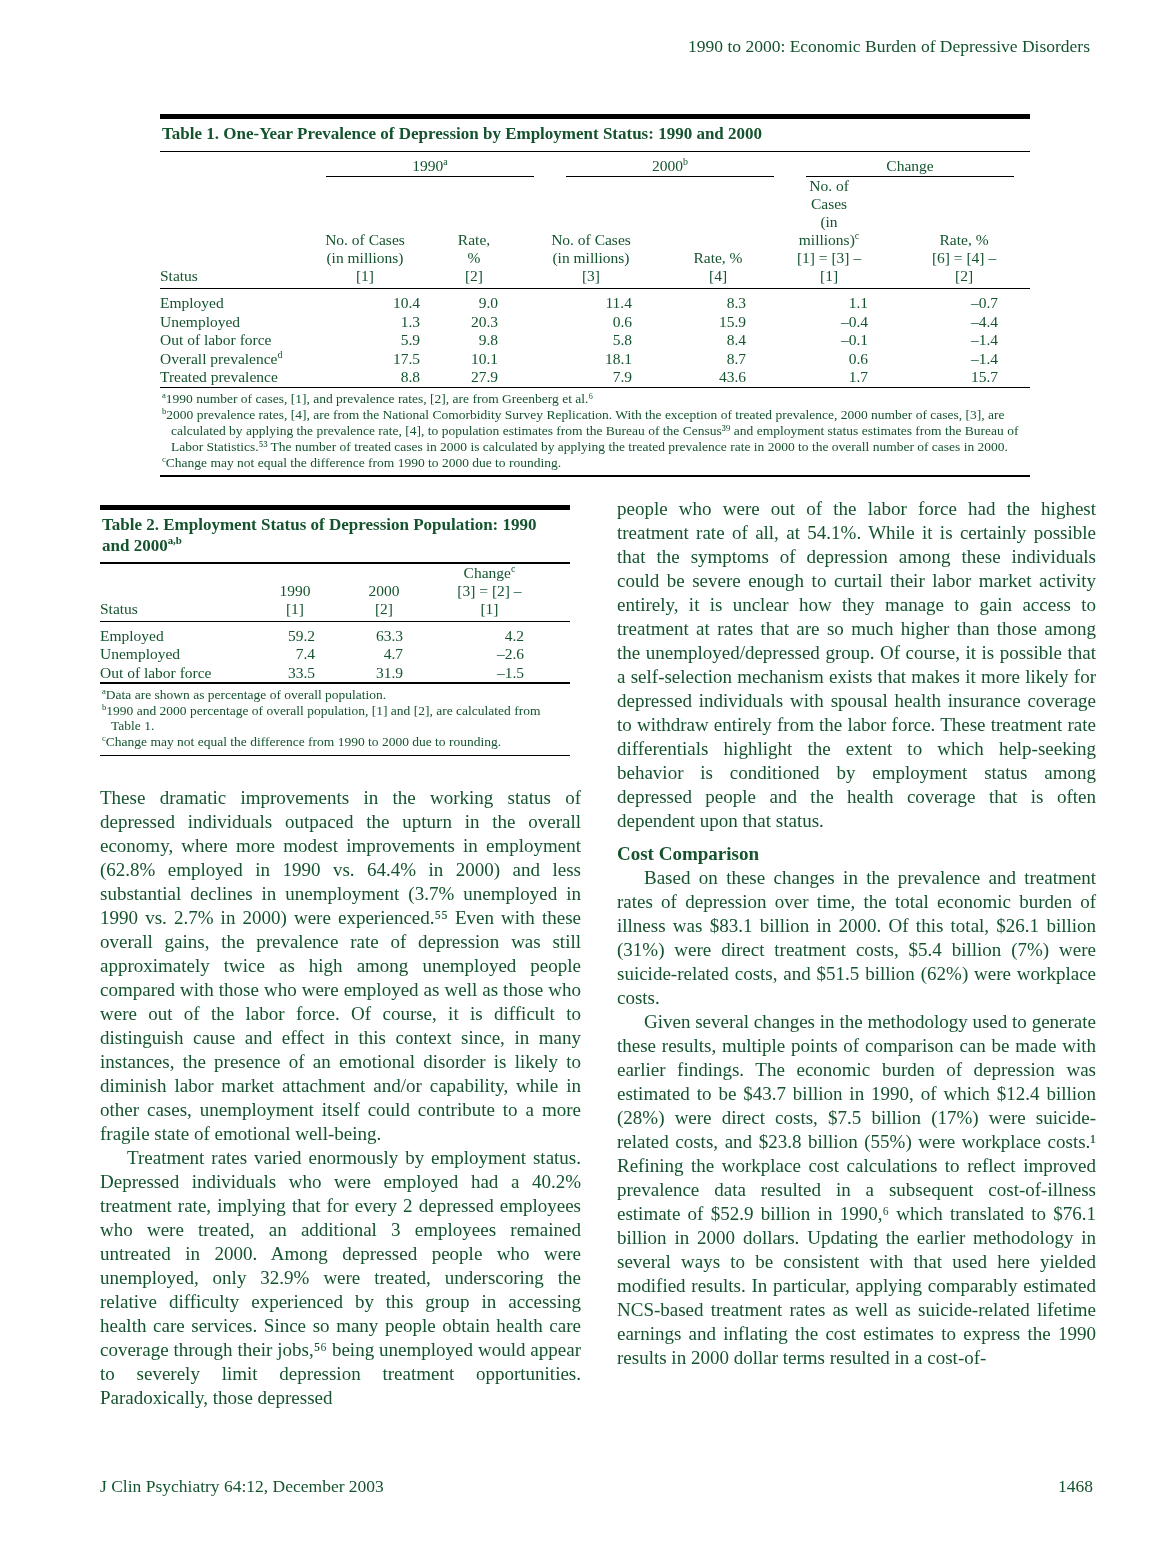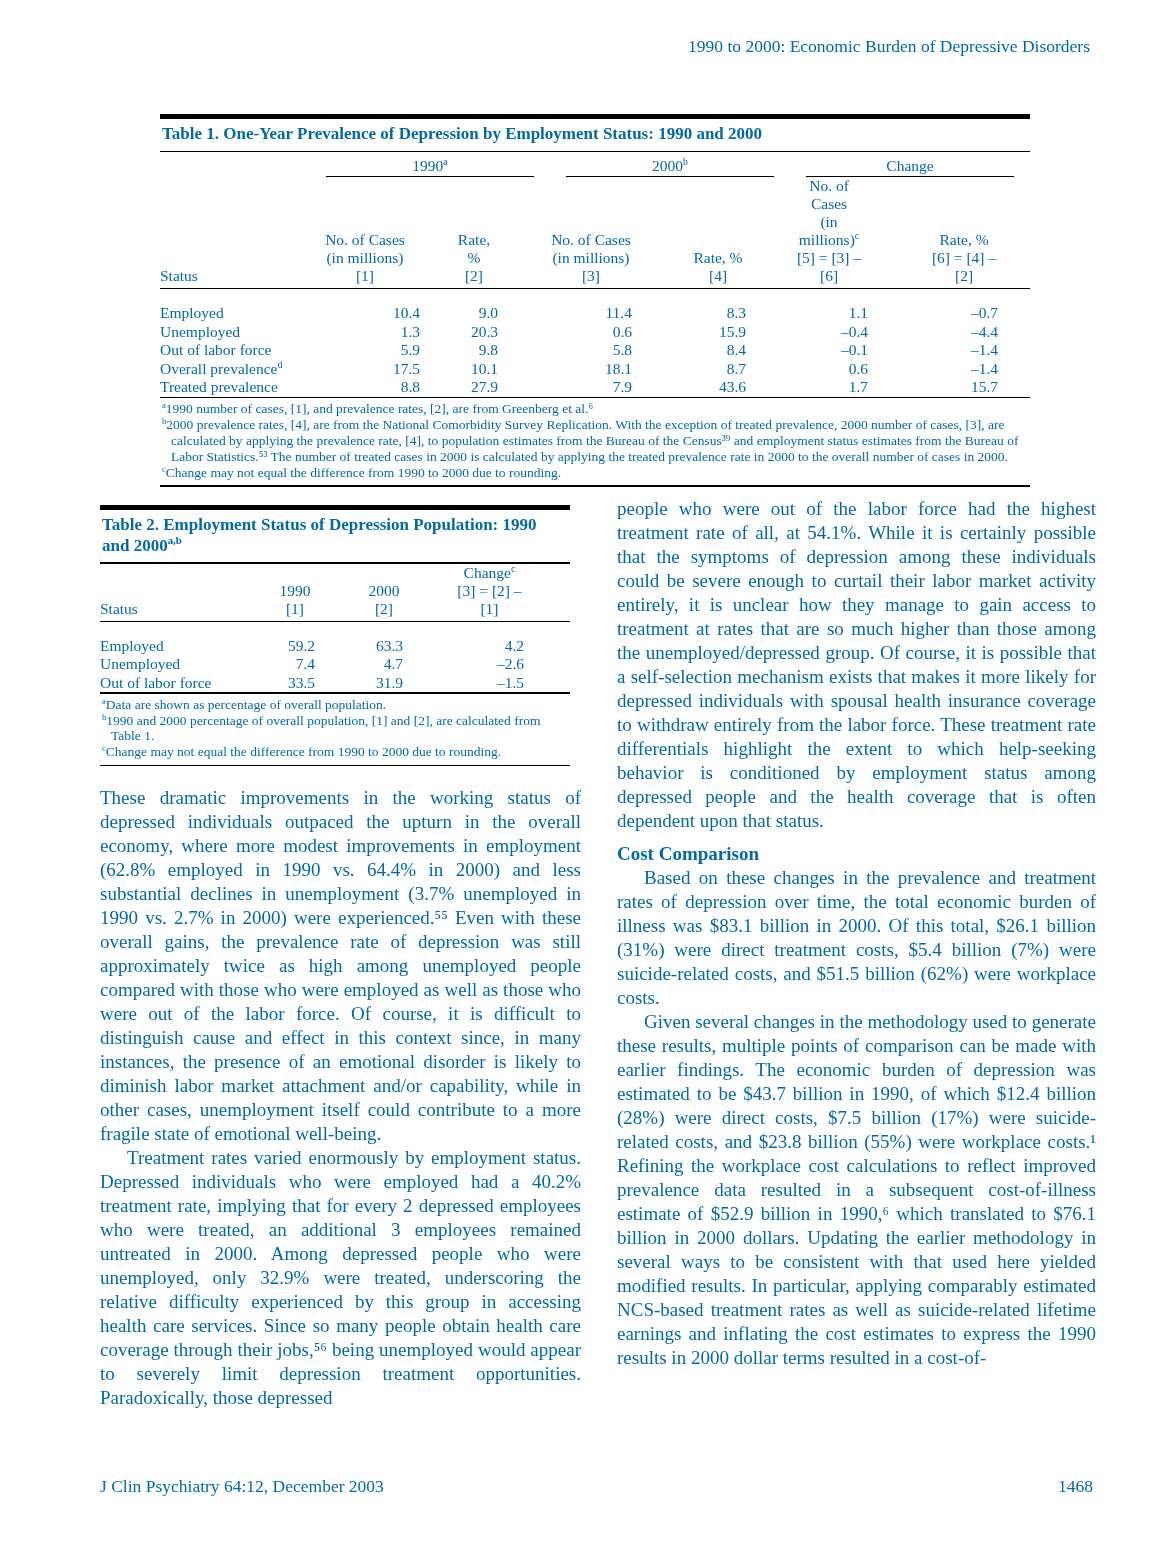--- a/index.html
+++ b/index.html
@@ -1,18 +1,18 @@
 <!DOCTYPE html>
 <html><head>
 <meta charset="utf-8">
 <style>
   html,body{margin:0;padding:0;background:#e8e8e8;}
   .page{
     position:relative;width:1170px;height:1566px;background:#ffffff;
-    font-family:"Liberation Serif","DejaVu Serif",serif;color:#0369a1;
+    font-family:"Liberation Serif","DejaVu Serif",serif;color:#14532d;
     margin:0 auto;overflow:hidden;
   }
   sup{font-size:64%;vertical-align:super;line-height:0;}
   
   .running-head{position:absolute;top:36px;right:80px;font-size:17.5px;}
   .footer-left{position:absolute;left:100px;top:1476px;font-size:17.5px;}
   .footer-right{position:absolute;right:77px;top:1476px;font-size:17.5px;}
   
   .tbl{position:absolute;}
   #table1{left:160px;top:114px;width:870px;}
@@ -23,21 +23,21 @@
   .tbl-title{font-weight:bold;font-size:17px;line-height:20.5px;padding:5px 2px 6px 2px;}
   table{border-collapse:collapse;width:100%;font-size:15.5px;table-layout:fixed;}
   th,td{padding:0;font-weight:normal;text-align:left;vertical-align:bottom;}
   thead tr.subs th{border-bottom:1.5px solid #000;padding-bottom:3px;}
   .group-cell .group-inner{
     text-align:center;border-bottom:1.3px solid #000;
     margin:0 16px;padding:4px 0 1px 0;line-height:19px;
   }
   .line{text-align:center;line-height:18px;}
   tbody td{line-height:18.6px;}
-  tbody tr:first-child td{padding-top:15px;}
+  tbody tr:first-child td{padding-top:5px;}
   td.num{text-align:right;font-variant-numeric:tabular-nums;}
   th.numh{text-align:center;}
   
   #table1 td.c1{padding-right:30px;} #table1 th.c1{padding-right:30px;}
   #table1 td.c2{padding-right:52px;} #table1 th.c2{padding-right:52px;}
   #table1 td.c3{padding-right:58px;} #table1 th.c3{padding-right:58px;}
   #table1 td.c4{padding-right:44px;} #table1 th.c4{padding-right:44px;}
   #table1 td.c5{padding-right:62px;} #table1 th.c5{padding-right:62px;}
   #table1 td.c6{padding-right:32px;} #table1 th.c6{padding-right:32px;}
   
@@ -105,21 +105,21 @@
               <div class="line">(in millions)</div>
               <div class="line">[3]</div>
             </th>
             <th class="numh c4">
               <div class="line">Rate, %</div>
               <div class="line">[4]</div>
             </th>
             <th class="numh c5">
               <div class="line">No. of Cases</div>
               <div class="line">(in millions)<sup>c</sup></div>
-              <div class="line">[5] = [3] – [6]</div>
+              <div class="line">[1] = [3] – [1]</div>
             </th>
             <th class="numh c6">
               <div class="line">Rate, %</div>
               <div class="line">[6] = [4] – [2]</div>
             </th>
           </tr>
       </thead>
       <tbody id="t1-body">
           <tr>
             <td class="status">Employed</td>

